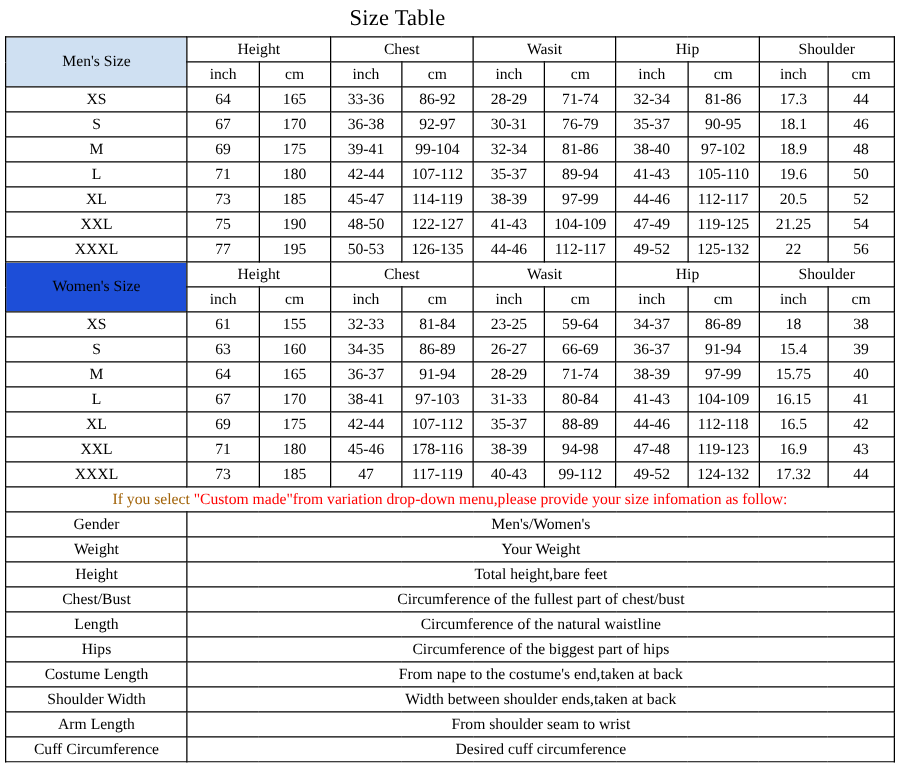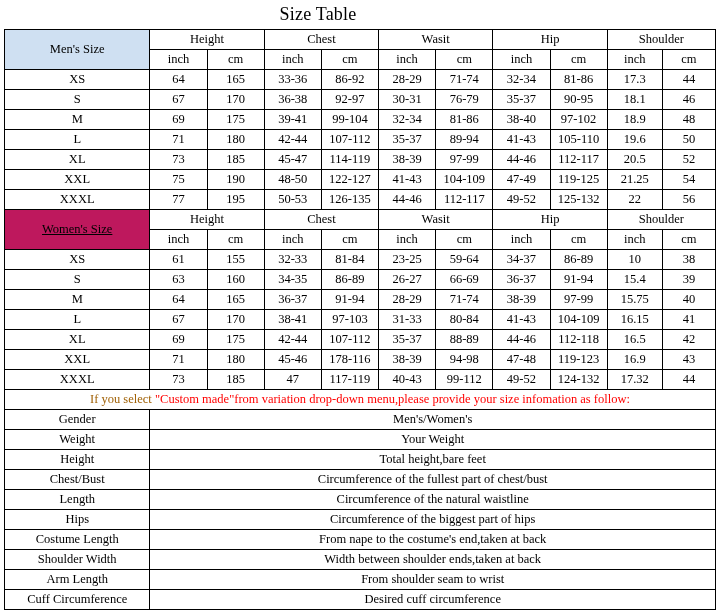--- a/index.html
+++ b/index.html
@@ -47,23 +47,22 @@
   }
   td.group-head {
     font-size: 14px;
     font-weight: normal;
   }
   td.size-head-men {
     background: #cfe0f2;
     font-size: 14px;
   }
   td.size-head-women {
-    background: #be185d;
+    background: #1d4ed8;
     font-size: 14px;
-    text-decoration: underline;
   }
   td.unit {
     font-size: 12.5px;
   }
   td.rowlabel {
     font-size: 12.5px;
   }
   .custom-note {
     text-align: center;
     color: #ff0000;
@@ -240,21 +239,21 @@
       <tr>
         <td class="rowlabel">XS</td>
         <td>61</td>
         <td>155</td>
         <td>32-33</td>
         <td>81-84</td>
         <td>23-25</td>
         <td>59-64</td>
         <td>34-37</td>
         <td>86-89</td>
-        <td>10</td>
+        <td>18</td>
         <td>38</td>
       </tr>
       <tr>
         <td class="rowlabel">S</td>
         <td>63</td>
         <td>160</td>
         <td>34-35</td>
         <td>86-89</td>
         <td>26-27</td>
         <td>66-69</td>

